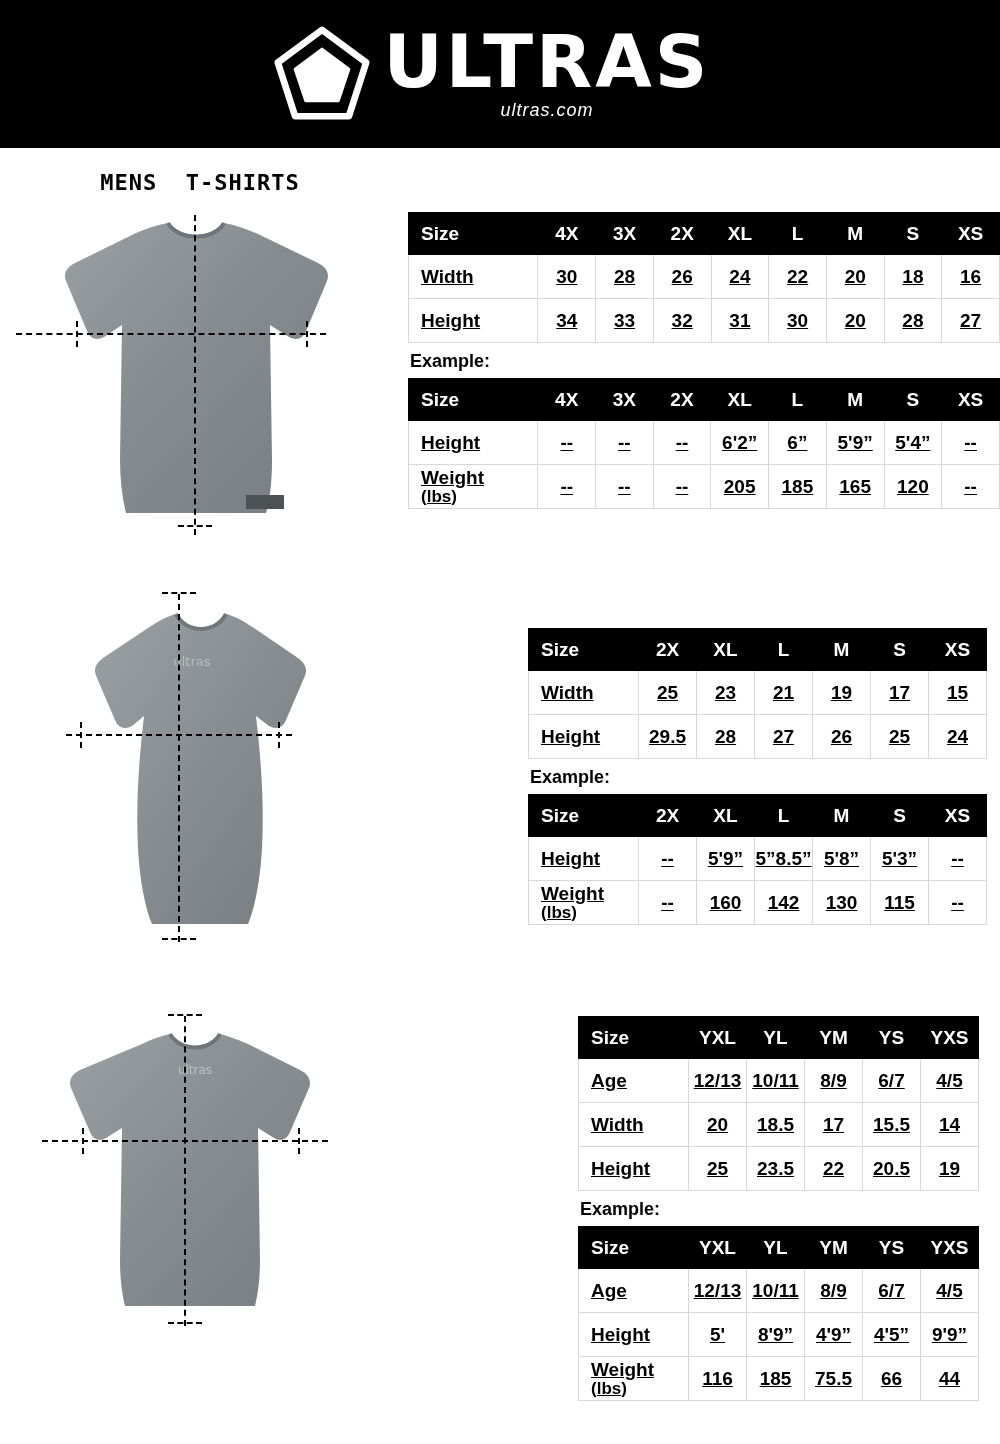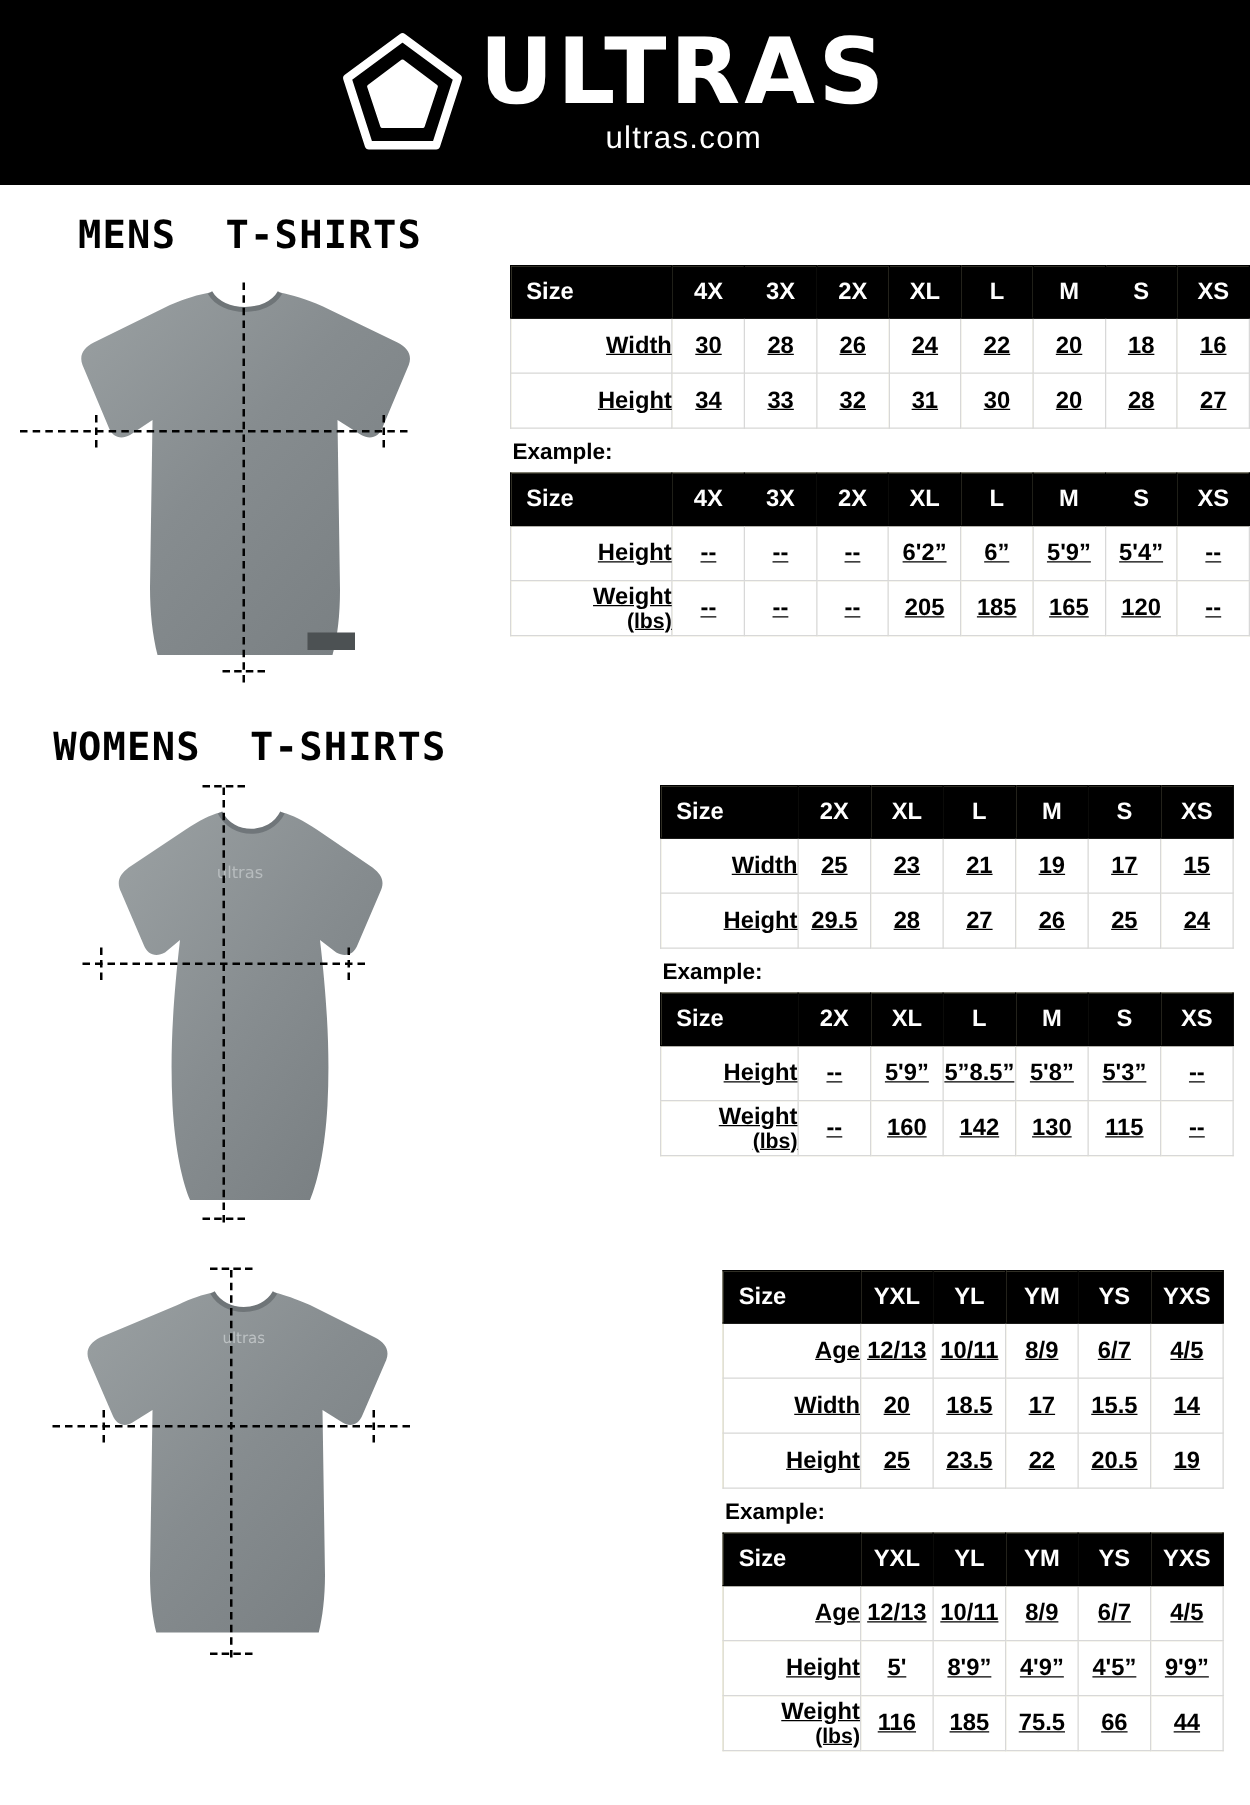--- a/index.html
+++ b/index.html
@@ -35,33 +35,34 @@
   .brand-name {
     color: #fff;
     font-size: 73px;
     font-weight: bold;
     letter-spacing: 3px;
     line-height: 0.95;
     font-family: "DejaVu Sans", sans-serif;
   }
   .brand-url {
     color: #fff;
-    font-size: 25px;
+    font-size: 18px;
     letter-spacing: 1px;
     margin-top: 4px;
     font-family: "Liberation Sans", sans-serif;
+    font-style: italic;
   }
 
   
   .section { position: absolute; }
 
   .sec-title {
     font-family: "DejaVu Sans Mono", monospace;
     font-weight: bold;
-    font-size: 31px;
+    font-size: 22px;
     letter-spacing: 1px;
     text-align: center;
     white-space: pre;
   }
 
   
   .shirt-wrap { position: relative; }
   .shirt-svg { display: block; }
   .guide { position: absolute; }
 
@@ -83,21 +84,21 @@
     background: #fff;
     color: #000;
   }
   table.sz thead th {
     background: #000;
     color: #fff;
     border: 1px solid #000;
     height: 42px;
   }
   table.sz tbody th {
-    text-align: right;
+    text-align: left;
     padding-left: 12px;
     font-size: 19px;
   }
   table.sz thead th.rowhead {
     text-align: left;
     padding-left: 12px;
   }
   .ex-label {
     font-size: 18px;
     font-weight: bold;
@@ -229,21 +230,20 @@
           <td>185</td>
           <td>165</td>
           <td>120</td>
           <td>--</td>
         </tr>
       </tbody>
     </table>
 </div>
 
 <div class="section" style="left:0px; top:580px; width:400px;">
-  <div class="sec-title">WOMENS  T-SHIRTS</div>
   <div class="shirt-wrap" style="margin-top:18px; margin-left:40px;">
     <svg class="shirt-svg" width="300" height="340" viewBox="0 0 300 340" aria-hidden="true">
       <defs>
         <linearGradient id="gw" x1="0" y1="0" x2="1" y2="1">
           <stop offset="0%" stop-color="#9ba1a3"></stop>
           <stop offset="50%" stop-color="#878d90"></stop>
           <stop offset="100%" stop-color="#767c7f"></stop>
         </linearGradient>
       </defs>
       <path d="M108 30 C120 22 128 18 136 16 C146 34 176 34 186 16 C194 18 202 22 214 30

